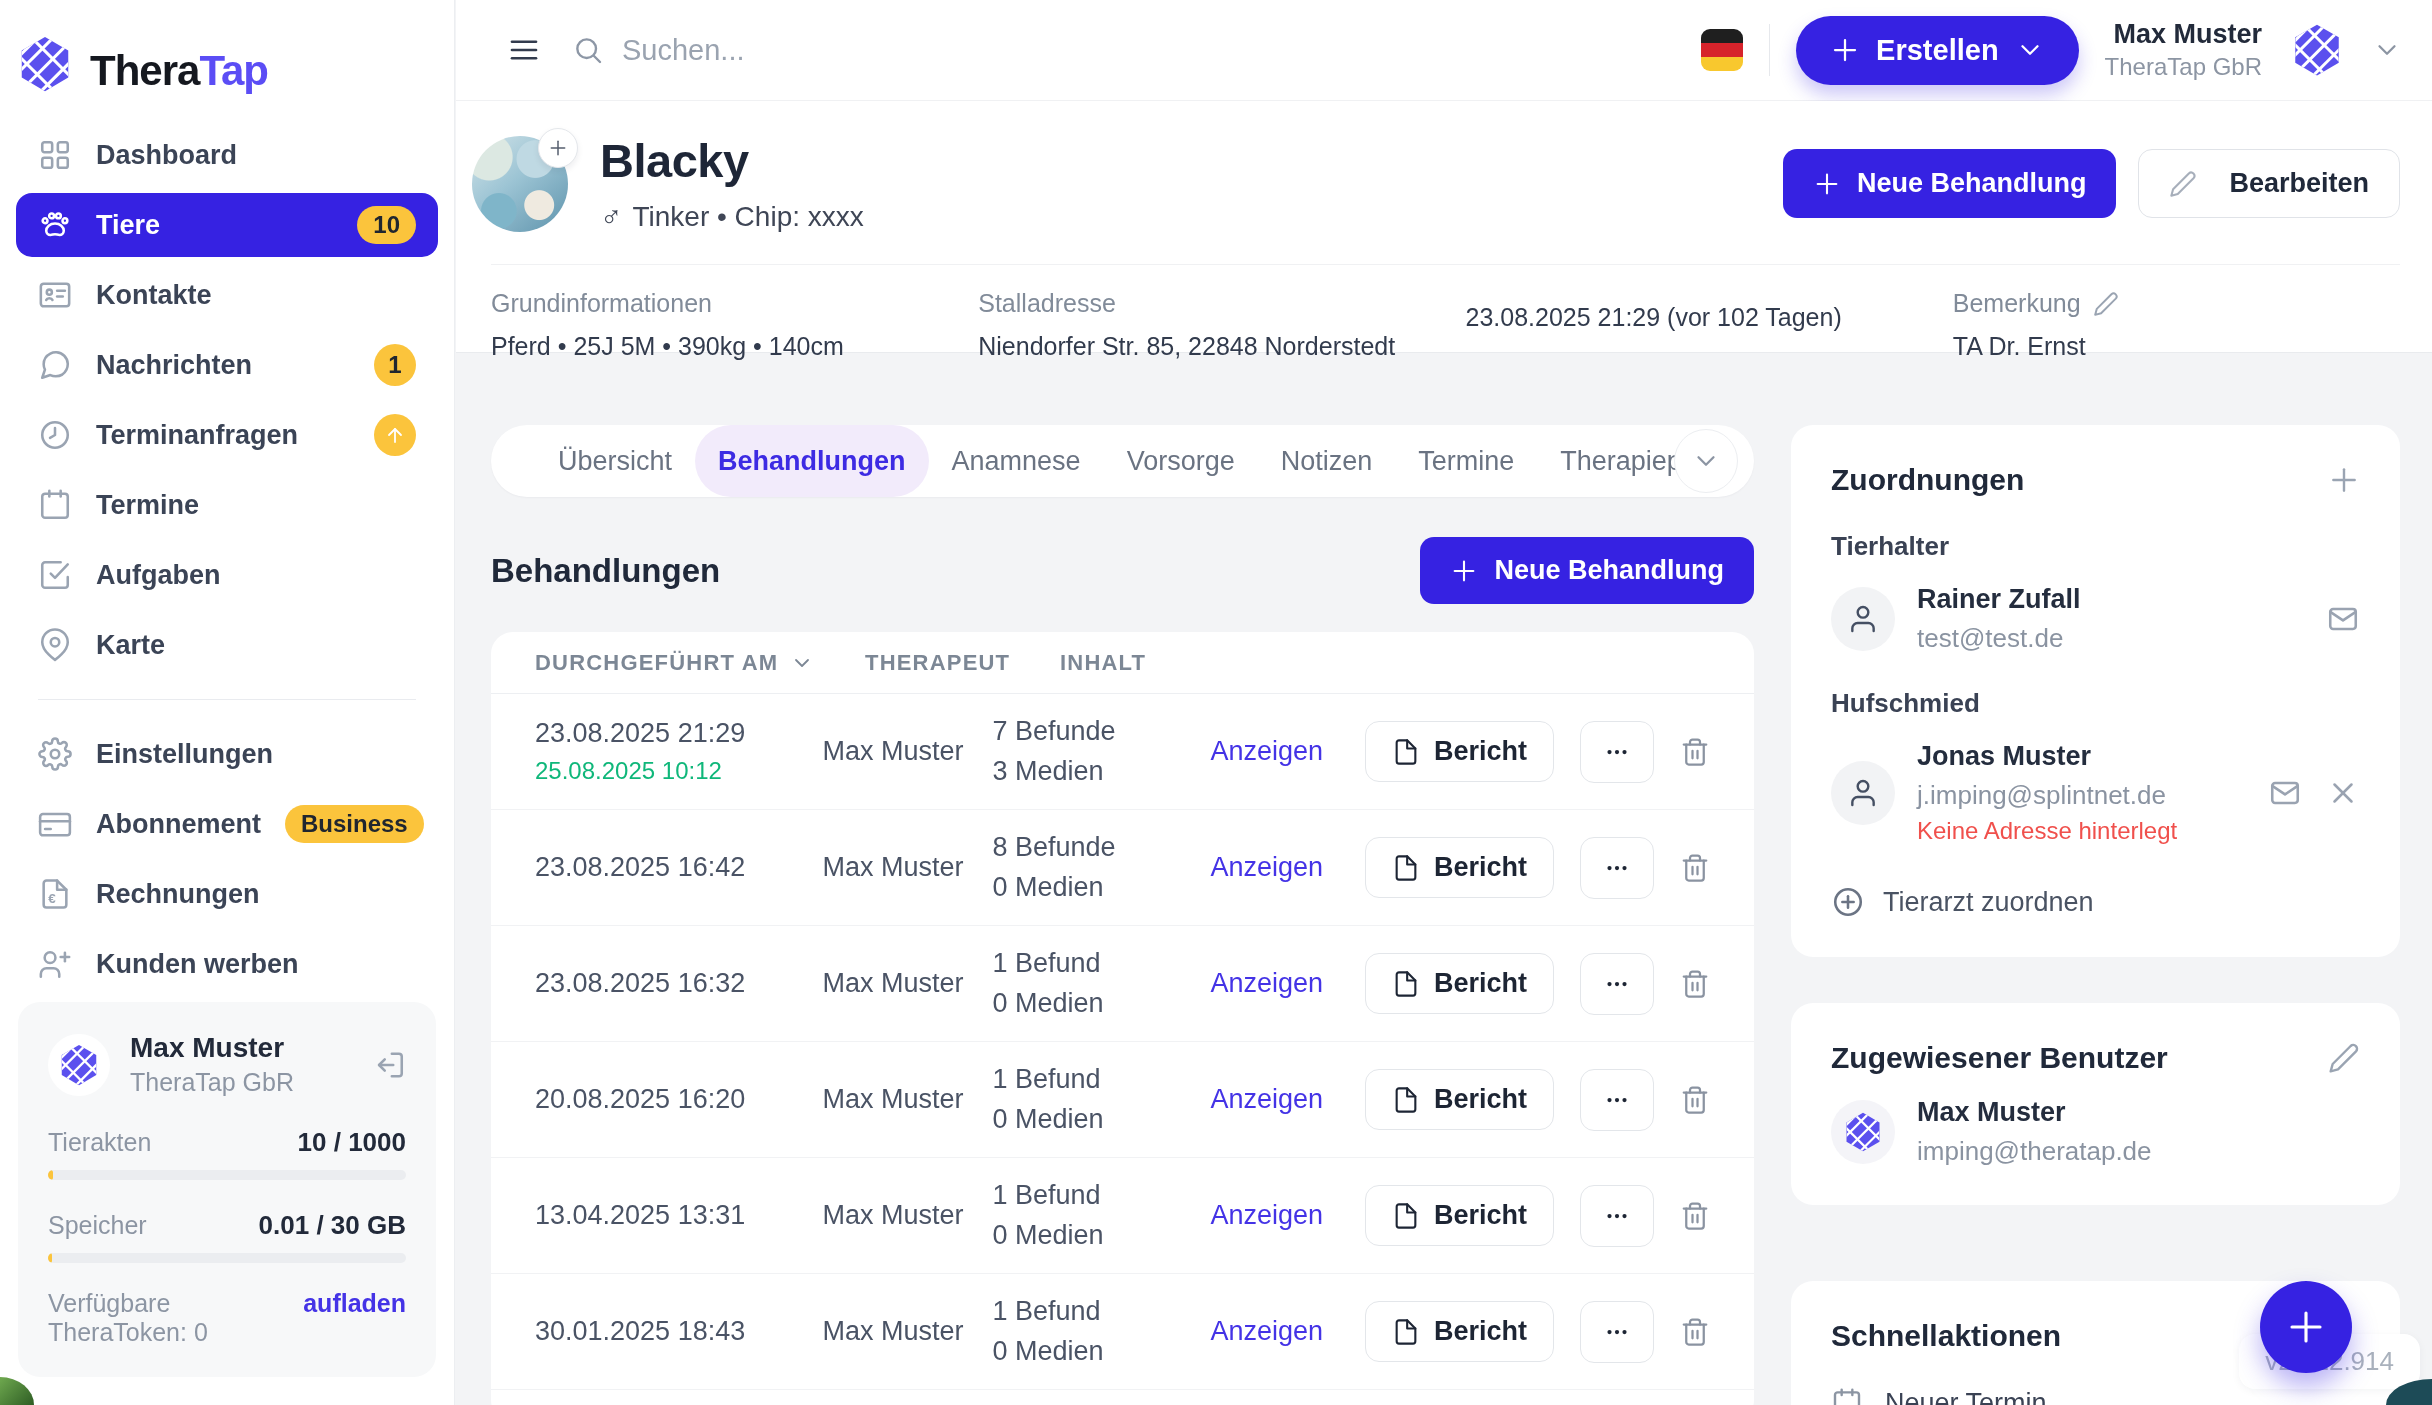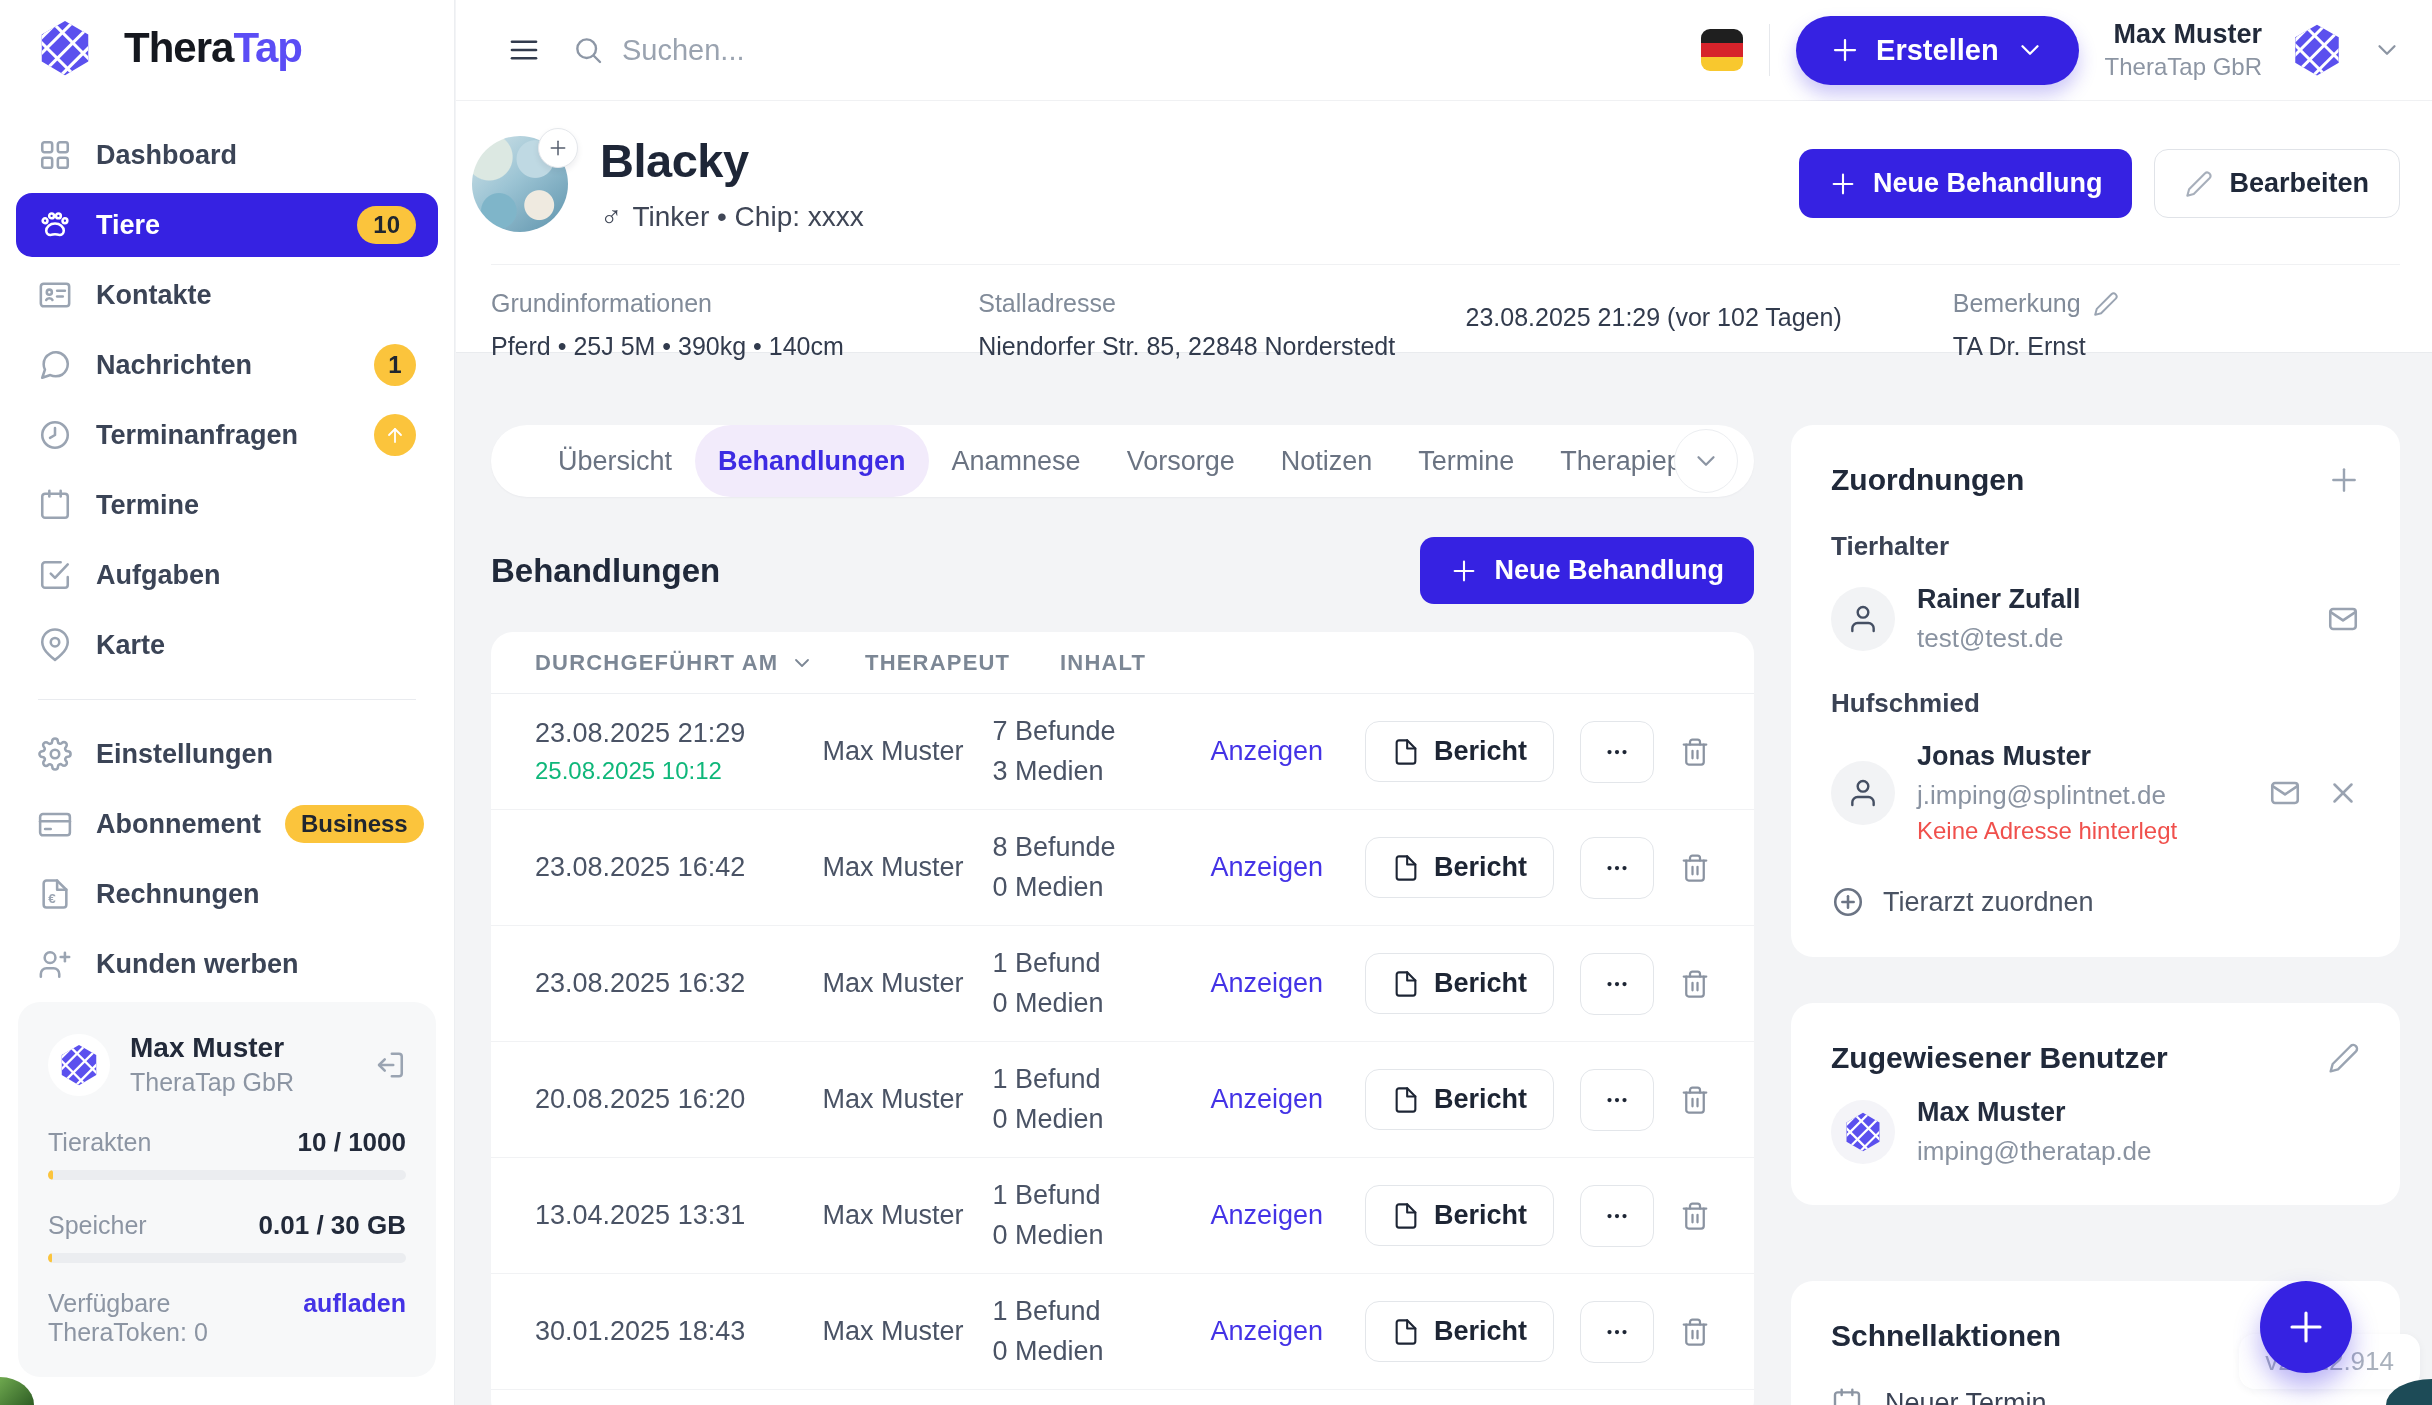--- a/index.html
+++ b/index.html
@@ -3,21 +3,21 @@
 <meta charset="utf-8">
 <style>
   * { margin:0; padding:0; box-sizing:border-box; }
   html,body { width:2432px; height:1405px; overflow:hidden; }
   body { font-family:"Liberation Sans", sans-serif; background:#F3F4F6; color:#2A3244; position:relative; }
   svg { display:block; }
   .ic { stroke:currentColor; fill:none; stroke-width:1.8; stroke-linecap:round; stroke-linejoin:round; }
 
   
   .sidebar { position:absolute; left:0; top:0; width:455px; height:1405px; background:#FFFFFF; border-right:1px solid #ECEEF1; display:flex; flex-direction:column; }
-  .logo-row { height:101px; display:flex; align-items:center; padding-left:34px; gap:28px; }
+  .logo-row { height:101px; display:flex; align-items:flex-end; padding-left:14px; gap:14px; }
   .logo-hex { width:62px; height:62px; color:#5B50EE; }
   .logo-word { font-size:42px; font-weight:700; letter-spacing:-1px; color:#15181F; }
   .logo-word .accent { color:#5B4DF5; }
   nav { padding:28px 16px 0 16px; }
   .nav-item { height:64px; margin-bottom:6px; display:flex; align-items:center; gap:24px; padding:0 22px; border-radius:16px; color:#3B4456; font-size:27px; font-weight:700; cursor:pointer; }
   .nav-item .nicon { width:34px; height:34px; color:#9AA4B2; flex:0 0 auto; }
   .nav-item .nlabel { flex:1; }
   .nav-item.active { background:#3622E2; color:#FFFFFF; }
   .nav-item.active .nicon { color:#FFFFFF; }
   .badge-pill { background:#FBC43C; color:#20262F; border-radius:999px; font-size:24px; font-weight:700; padding:5px 16px; }
@@ -73,21 +73,21 @@
       linear-gradient(140deg,#D3E4E9 0%,#9CC4D4 45%,#5E93AC 100%); }
   .pavatar .addph { position:absolute; top:-8px; right:-10px; width:40px; height:40px; background:#fff; border:1px solid #E4E7EB; border-radius:50%; display:flex; align-items:center; justify-content:center; color:#555E6E; cursor:pointer; box-shadow:0 3px 6px rgba(20,30,50,.08); }
   .pavatar .addph svg { width:20px; height:20px; }
   .ptitle-wrap { margin-left:32px; }
   .ptitle { font-size:47px; font-weight:700; color:#1E2637; letter-spacing:-.5px; }
   .pmeta { display:flex; align-items:center; gap:10px; margin-top:12px; font-size:28px; color:#3F4656; }
   .pmeta .gender { font-size:30px; }
   .phead-btns { margin-left:auto; display:flex; gap:22px; }
   .btn-primary { display:flex; align-items:center; gap:16px; background:#3622E2; color:#fff; border:none; border-radius:14px; padding:18px 30px; font-size:27px; font-weight:700; font-family:inherit; cursor:pointer; }
   .btn-primary svg { width:28px; height:28px; }
-  .btn-outline-lg { display:flex; align-items:center; gap:16px; background:#fff; color:#20293A; border:1px solid #E0E3E8; border-radius:14px; padding:18px 30px; font-size:27px; font-weight:700; font-family:inherit; cursor:pointer; }
+  .btn-outline-lg { display:flex; align-items:center; gap:32px; background:#fff; color:#20293A; border:1px solid #E0E3E8; border-radius:14px; padding:18px 30px; font-size:27px; font-weight:700; font-family:inherit; cursor:pointer; }
   .btn-outline-lg svg { width:28px; height:28px; color:#A7AFBB; }
   .phead-sep { height:1px; background:#F0F1F3; margin:30px 32px 0 35px; }
   .pinfo { display:flex; padding:24px 32px 0 35px;gap:40px; }
   .pinfo .col { width:485px; }
   .pinfo .lbl { font-size:25px; color:#818B99; display:flex; align-items:center; gap:12px; }
   .pinfo .lbl svg { width:26px; height:26px; color:#9AA4B2; cursor:pointer; }
   .pinfo .val { font-size:25px; color:#323B4D; margin-top:14px; }
 
   
   .content { position:absolute; left:456px; top:354px; right:0; bottom:0; padding:71px 32px 0 35px; display:flex; gap:37px; }

